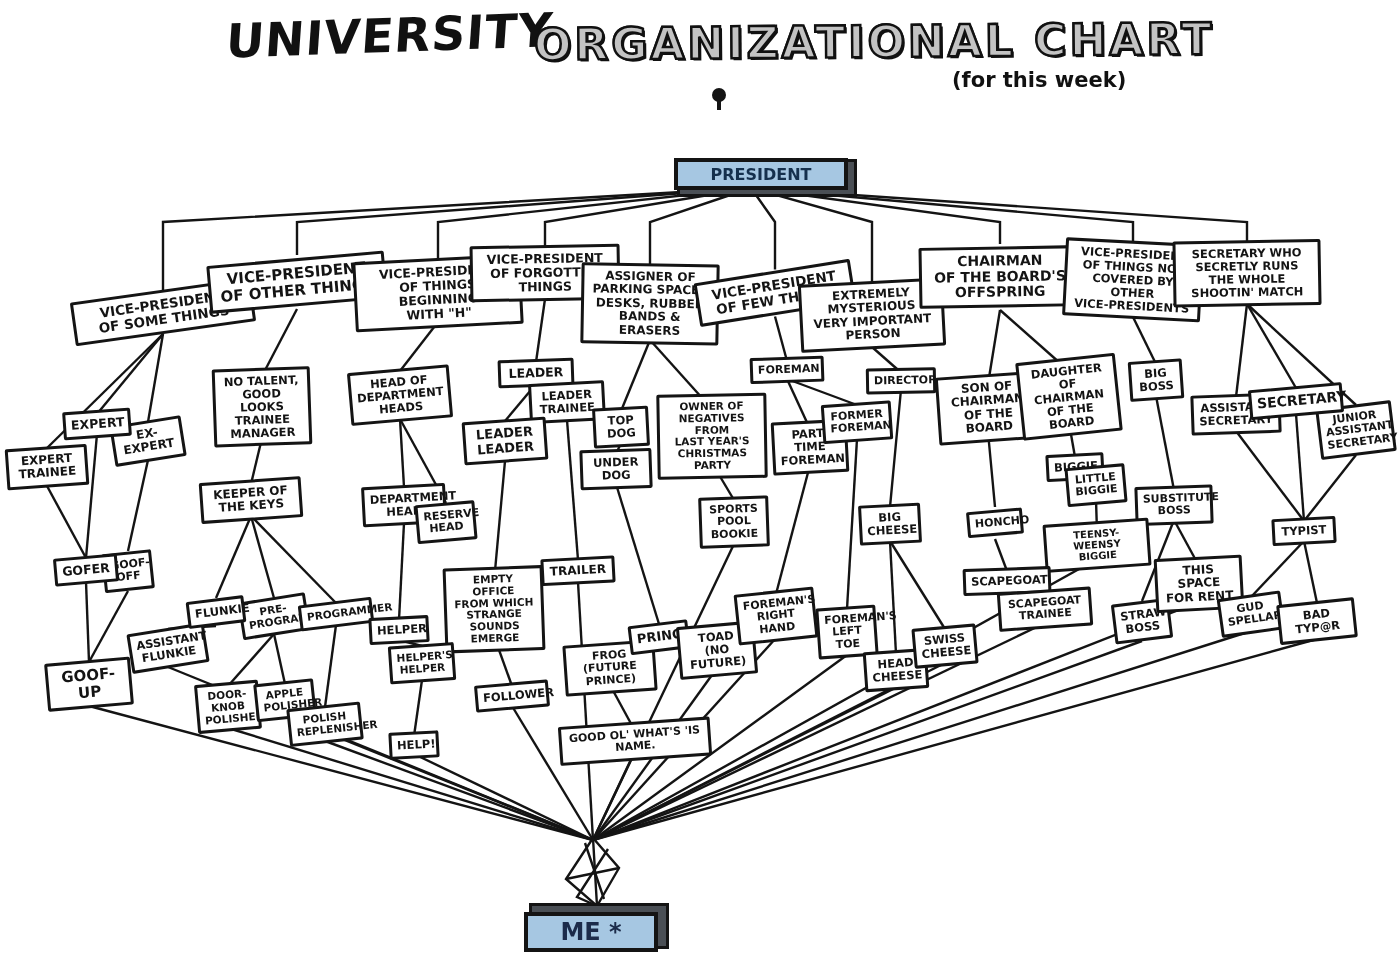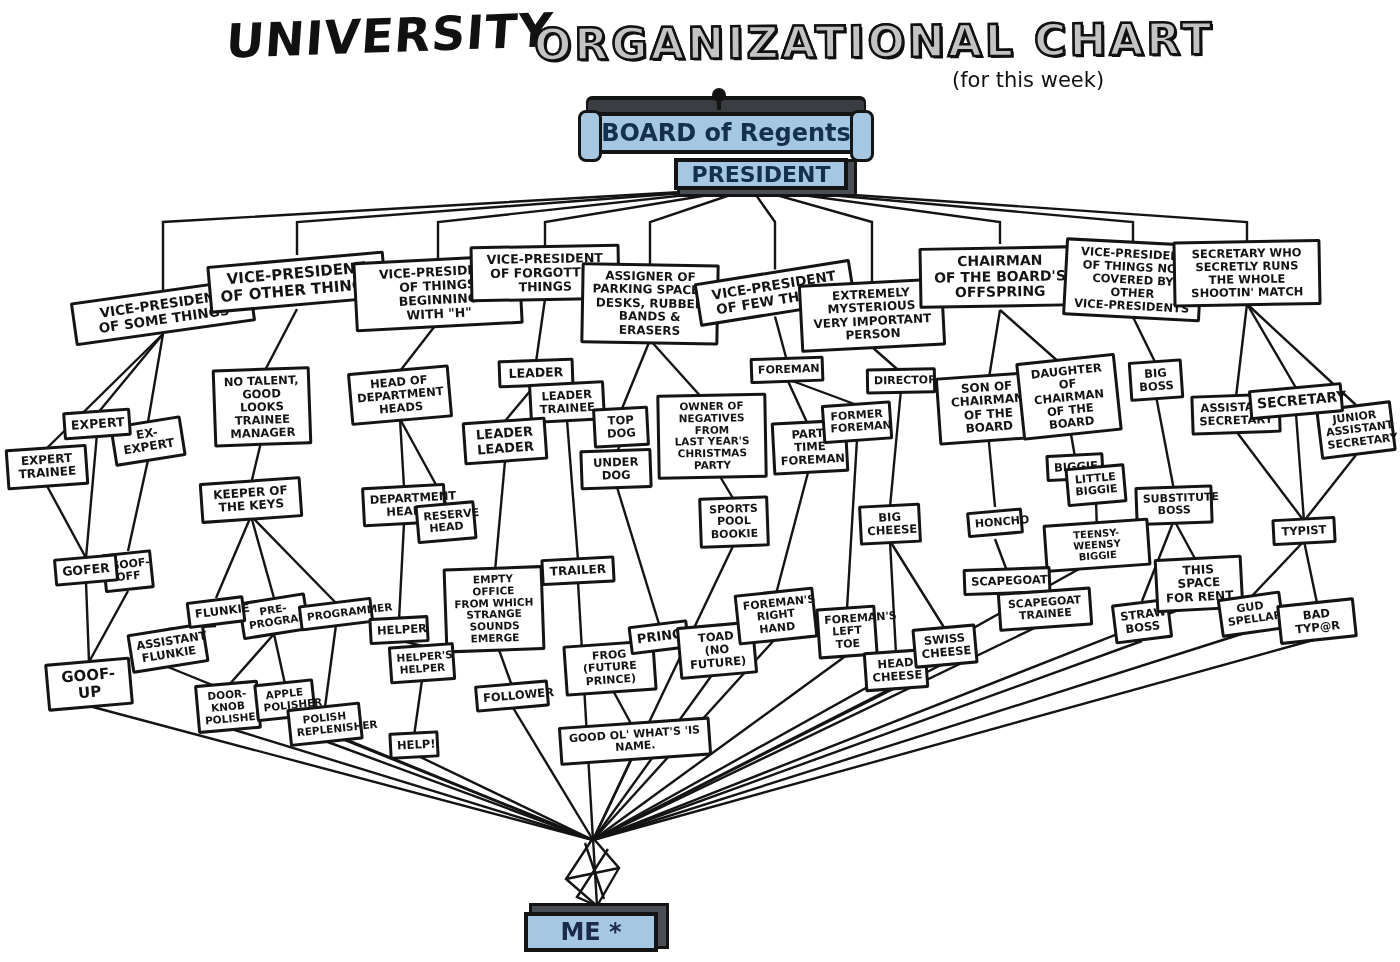--- a/index.html
+++ b/index.html
@@ -8,33 +8,33 @@
   #edges{position:absolute;left:0;top:0;z-index:1;}
   #boxes{position:absolute;left:0;top:0;width:100%;height:100%;z-index:2;}
   .node{position:absolute;background:#fff;border:3px solid #141414;color:#141414;
         font-weight:700;text-align:center;white-space:pre-line;line-height:1.12;
         padding:4px 5px;box-sizing:border-box;border-radius:2px;}
   .title-black{position:absolute;left:226px;top:8px;font-size:47px;font-weight:900;color:#111;
         transform:rotate(-2deg) skewX(-6deg);letter-spacing:1px;z-index:3;}
   .title-gray{position:absolute;left:534px;top:16px;font-size:44px;font-weight:900;color:#c3c3c3;
         -webkit-text-stroke:2.5px #111;text-shadow:2px 2px 0 #111,-1px -1px 0 #111;
         letter-spacing:3px;transform:rotate(-0.5deg);z-index:3;}
-  .subtitle{position:absolute;left:952px;top:68px;font-size:21px;font-weight:400;color:#111;z-index:3;}
+  .subtitle{position:absolute;left:952px;top:68px;font-size:21px;font-weight:700;color:#111;z-index:3;}
   .blue-box{position:absolute;box-sizing:border-box;background:#a6c7e2;border:4px solid #141414;
         color:#15304d;font-weight:700;text-align:center;z-index:4;}
   #board{left:588px;top:112px;width:276px;height:42px;font-size:24px;line-height:34px;
         border-radius:4px;box-shadow:0 -12px 0 0 #3a3d41,0 -14px 0 2px #141414;}
   #board::before{content:"";position:absolute;left:-14px;top:-6px;width:18px;height:46px;
         background:#a6c7e2;border:3px solid #141414;border-radius:8px;}
   #board::after{content:"";position:absolute;right:-14px;top:-6px;width:18px;height:46px;
         background:#a6c7e2;border:3px solid #141414;border-radius:8px;}
   #ornament{position:absolute;left:712px;top:88px;width:14px;height:14px;background:#141414;
         border-radius:50%;z-index:5;}
   #ornament::after{content:"";position:absolute;left:5px;top:10px;width:4px;height:12px;background:#141414;}
-  #president{left:674px;top:158px;width:174px;height:32px;font-size:22px;line-height:25px;
+  #president{left:674px;top:158px;width:174px;height:32px;font-size:16px;line-height:25px;
         box-shadow:6px 4px 0 0 #4a4f55,6px 4px 0 3px #141414;}
   #me{left:524px;top:912px;width:134px;height:40px;font-size:24px;line-height:33px;color:#1c2b4a;
         box-shadow:8px -6px 0 0 #4a4f55,8px -6px 0 3px #141414;}
   #me .me-label::first-letter{color:#8b2a2a;}
 </style>
 </head>
 <body>
 
 <div id="canvas">
   <svg id="edges" width="1400" height="962" viewBox="0 0 1400 962">
@@ -142,21 +142,20 @@
       <path d="M593,838 L597,906 M566,879 L619,868"></path>
       <path d="M585,843 L604,899 M608,849 L577,897 L597,906 L584,916"></path>
     </g>
   </svg>
 
   <span class="title-black">UNIVERSITY</span>
   <span class="title-gray">ORGANIZATIONAL CHART</span>
   <span class="subtitle">(for this week)</span>
 
   <div id="ornament"></div>
-  <div id="board" class="blue-box">BOARD of Regents</div>
   <div id="president" class="blue-box">PRESIDENT</div>
 
   <div id="boxes">
       <div class="node" style="left: 163px; top: 312px; width: 182px; font-size: 13.5px; transform: translate(-50%, -50%) rotate(-8deg);">VICE-PRESIDENT
 OF SOME THINGS</div>
       <div class="node" style="left: 297px; top: 282px; width: 178px; font-size: 15px; transform: translate(-50%, -50%) rotate(-5deg);">VICE-PRESIDENT
 OF OTHER THINGS</div>
       <div class="node" style="left: 438px; top: 293px; width: 168px; font-size: 12.5px; transform: translate(-50%, -50%) rotate(-3deg);">VICE-PRESIDENT
 OF THINGS BEGINNING
 WITH "H"</div>

